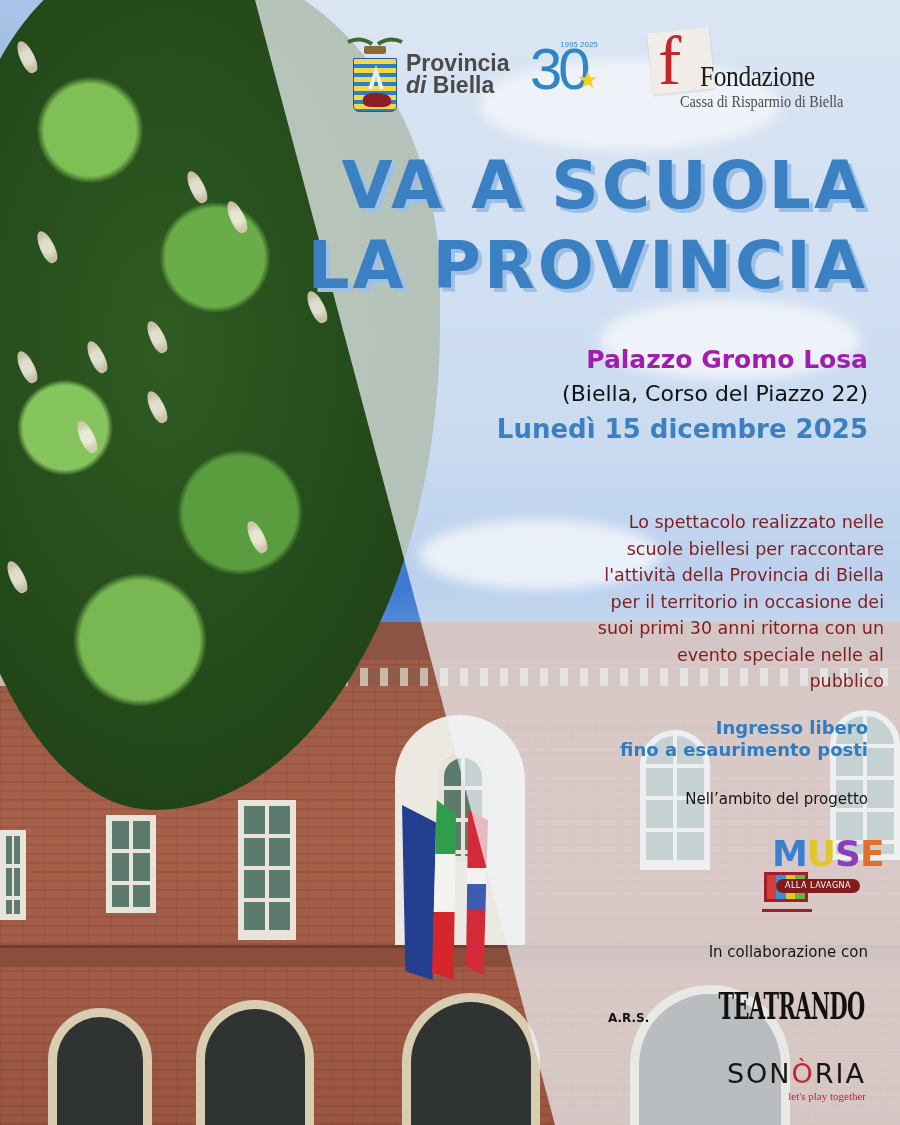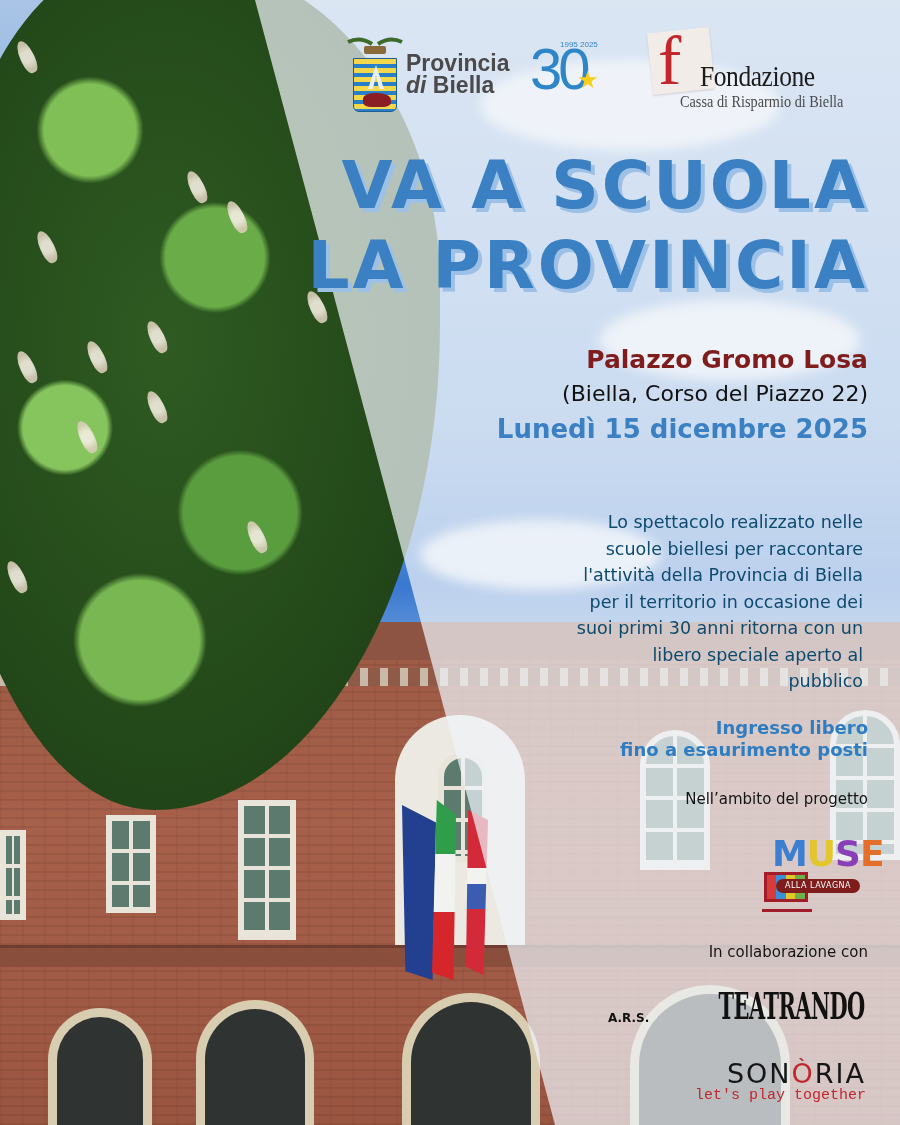--- a/index.html
+++ b/index.html
@@ -81,27 +81,27 @@
   .fond-f { position: absolute; left: 8px; top: -4px; font-family: "Liberation Serif", serif; font-size: 70px; color: #c1272d; line-height: 1; }
   .fond-name { position: absolute; left: 50px; top: 30px; font-family: "Liberation Serif", serif; font-size: 29px; color: #1c1c1c; letter-spacing: -0.5px; transform: scaleX(0.88); transform-origin: left; }
   .fond-sub { position: absolute; left: 30px; top: 62px; font-family: "Liberation Serif", serif; font-size: 17px; color: #4a4a4a; transform: scaleX(0.84); transform-origin: left; white-space: nowrap; }
 
   .title { position: absolute; right: 32px; top: 146px; text-align: right;
     font-family: "DejaVu Sans", sans-serif; font-weight: bold; color: #3a80c2;
     font-size: 66px; line-height: 80px; letter-spacing: 3px;
     text-shadow: 4px 4px 0 #9dc1e6; }
 
   .venue { position: absolute; right: 32px; top: 343px; text-align: right; }
-  .venue-name { font-family: "DejaVu Sans", sans-serif; font-weight: bold; color: #7f1d1d; font-size: 25px; line-height: 34px; display: block; }
+  .venue-name { font-family: "DejaVu Sans", sans-serif; font-weight: bold; color: #a21caf; font-size: 25px; line-height: 34px; display: block; }
   .venue-addr { font-family: "DejaVu Sans", sans-serif; color: #111; font-size: 22px; line-height: 34px; display: block; }
   .venue-date { font-family: "DejaVu Sans", sans-serif; font-weight: bold; color: #3a80c2; font-size: 26px; line-height: 36px; display: block; }
   .venue-time { font-family: "DejaVu Sans", sans-serif; font-weight: bold; color: #3a80c2; font-size: 22px; line-height: 28px; display: block; }
 
-  .desc { position: absolute; right: 37px; top: 509px; width: 360px; text-align: right;
-    font-family: "DejaVu Sans", sans-serif; color: #0c4a6e; font-size: 17.5px; line-height: 26.5px; }
+  .desc { position: absolute; right: 16px; top: 509px; width: 360px; text-align: right;
+    font-family: "DejaVu Sans", sans-serif; color: #7f1d1d; font-size: 17.5px; line-height: 26.5px; }
   .desc span { display: block; white-space: nowrap; }
 
   .entry { position: absolute; right: 32px; top: 717px; text-align: right;
     font-family: "DejaVu Sans", sans-serif; font-weight: bold; color: #2f7dc0; font-size: 18px; line-height: 22px; }
   .entry span { display: block; }
 
   .proj-label { position: absolute; right: 32px; top: 790px; font-family: "DejaVu Sans", sans-serif; font-size: 15px; color: #141414; }
 
   .muse-logo { position: absolute; left: 762px; top: 834px; width: 100px; height: 80px; }
   .muse-word { position: absolute; left: 10px; top: 0; font-family: "DejaVu Sans", sans-serif; font-weight: bold; font-size: 36px; line-height: 40px; letter-spacing: -1px; }
@@ -115,21 +115,21 @@
   .collab-label { position: absolute; right: 32px; top: 943px; font-family: "DejaVu Sans", sans-serif; font-size: 15px; color: #141414; }
 
   .teatrando { position: absolute; right: 35px; top: 985px; display: flex; align-items: flex-end; gap: 20px; }
   .teatrando .ars { font-family: "DejaVu Sans", sans-serif; font-weight: bold; font-size: 12px; color: #111; margin-bottom: 2px; }
   .teatrando .name { font-family: "DejaVu Serif", serif; font-weight: bold; font-size: 38px; color: #111; line-height: 42px;
     transform: scaleX(0.55); transform-origin: right bottom; letter-spacing: -1px; display: inline-block; margin-left: -70px; }
 
   .sonoria { position: absolute; right: 34px; top: 1058px; text-align: right; }
   .sonoria .name { font-family: "DejaVu Sans", sans-serif; font-size: 27px; color: #161616; letter-spacing: 2px; line-height: 32px; display: block; }
   .sonoria .name .o-accent { color: #c1272d; }
-  .sonoria .tag { font-family: Liberation Mono, monospace; font-size: 15px; color: #c1272d; display: block; line-height: 12px; }
+  .sonoria .tag { font-family: Liberation Serif, serif; font-size: 11px; color: #c1272d; display: block; line-height: 12px; }
 </style>
 </head>
 <body>
 
 <div class="scene">
   <div class="sky"></div>
   <div class="cloud" style="left:480px;top:60px;width:300px;height:90px;"></div>
   <div class="cloud" style="left:600px;top:300px;width:260px;height:80px;"></div>
   <div class="cloud" style="left:420px;top:520px;width:240px;height:70px;"></div>
 
@@ -213,21 +213,21 @@
     <span class="venue-addr">(Biella, Corso del Piazzo 22)</span>
     <span class="venue-date">Lunedì 15 dicembre 2025</span>
   </div>
 
   <div class="desc">
     <span>Lo spettacolo realizzato nelle</span>
     <span>scuole biellesi per raccontare</span>
     <span>l'attività della Provincia di Biella</span>
     <span>per il territorio in occasione dei</span>
     <span>suoi primi 30 anni ritorna con un</span>
-    <span>libero speciale aperto al</span>
+    <span>evento speciale nelle al</span>
     <span>pubblico</span>
   </div>
 
   <div class="entry">
     <span>Ingresso libero</span>
     <span>fino a esaurimento posti</span>
   </div>
 
   <div class="proj-label">Nell’ambito del progetto</div>
 

